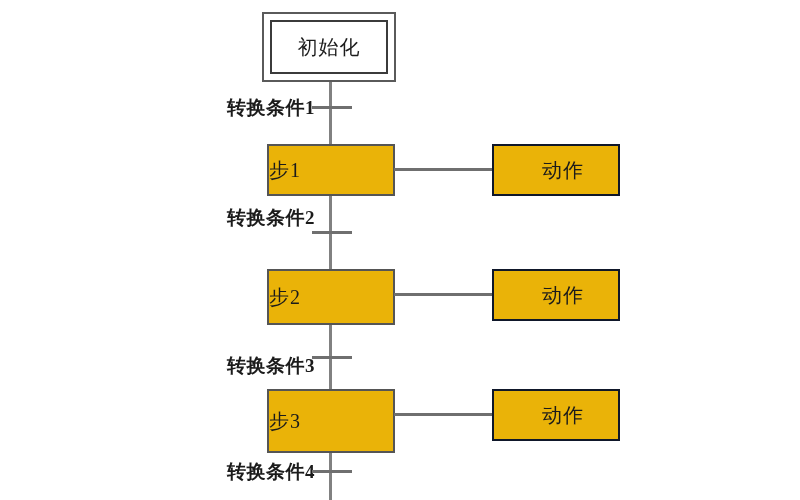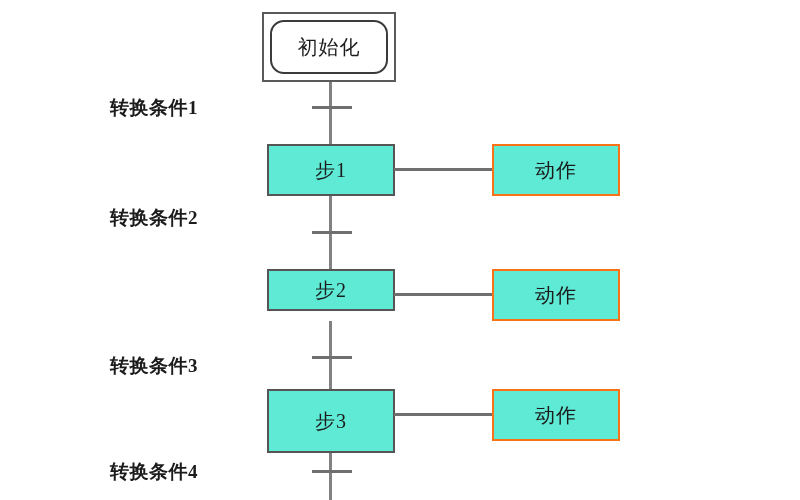--- a/index.html
+++ b/index.html
@@ -33,37 +33,38 @@
   .tick {
     position: absolute;
     height: 3px;
     background: #6f6f6f;
     width: 40px;
   }
 
   
   .cond-label {
     position: absolute;
+    text-align: right;
     font-size: 19px;
     font-weight: bold;
     color: #1b1b1b;
     letter-spacing: 0.5px;
     white-space: nowrap;
     line-height: 1;
   }
 
   
   .box {
     position: absolute;
     box-sizing: border-box;
-    background: #5eead4;
+    background: #eab308;
     border: 2px solid #5f5f5f;
     display: flex;
     align-items: center;
-    justify-content: center;
+    justify-content: flex-start;
     font-size: 20px;
     color: #1b1b1b;
     letter-spacing: 1px;
     line-height: 1;
   }
 
   
   .init-outer {
     position: absolute;
     box-sizing: border-box;
@@ -85,52 +86,52 @@
   }
 
   
   .connector {
     position: absolute;
     height: 3px;
     background: #6f6f6f;
   }
 
   .step-box { border: 2px solid #555555; }
-  .action-box { border: 2px solid #f97316; }
+  .action-box { border: 2px solid #0f172a; padding-left: 48px; }
 </style>
 </head>
 <body>
 
 <div id="diagram">
 
   <div class="trunk" style="top:82px; height:64px;"></div>
   <div class="trunk" style="top:195px; height:75px;"></div>
   <div class="trunk" style="top:321px; height:69px;"></div>
   <div class="trunk" style="top:440px; height:60px;"></div>
 
   <div class="init-outer" style="left:262px; top:12px; width:134px; height:70px;"></div>
-  <div class="init-inner" style="left:270px; top:20px; width:118px; height:54px;border-radius:14px;">
+  <div class="init-inner" style="left:270px; top:20px; width:118px; height:54px;">
     <span>初始化</span>
   </div>
 
   <div class="cond-label" style="left:110px; top:98px; width:205px;">转换条件1</div>
   <div class="tick" style="left:312px; top:106px;"></div>
 
   <div class="box step-box" style="left:267px; top:144px; width:128px; height:52px;">
     <span>步1</span>
   </div>
   <div class="connector" style="left:394px; top:168px; width:100px;"></div>
   <div class="box action-box" style="left:492px; top:144px; width:128px; height:52px;">
     <span>动作</span>
   </div>
 
   <div class="cond-label" style="left:110px; top:208px; width:205px;">转换条件2</div>
   <div class="tick" style="left:312px; top:231px;"></div>
 
-  <div class="box step-box" style="left:267px; top:269px; width:128px; height:42px;">
+  <div class="box step-box" style="left:267px; top:269px; width:128px; height:56px;">
     <span>步2</span>
   </div>
   <div class="connector" style="left:394px; top:293px; width:100px;"></div>
   <div class="box action-box" style="left:492px; top:269px; width:128px; height:52px;">
     <span>动作</span>
   </div>
 
   <div class="cond-label" style="left:110px; top:356px; width:205px;">转换条件3</div>
   <div class="tick" style="left:312px; top:356px;"></div>
 

